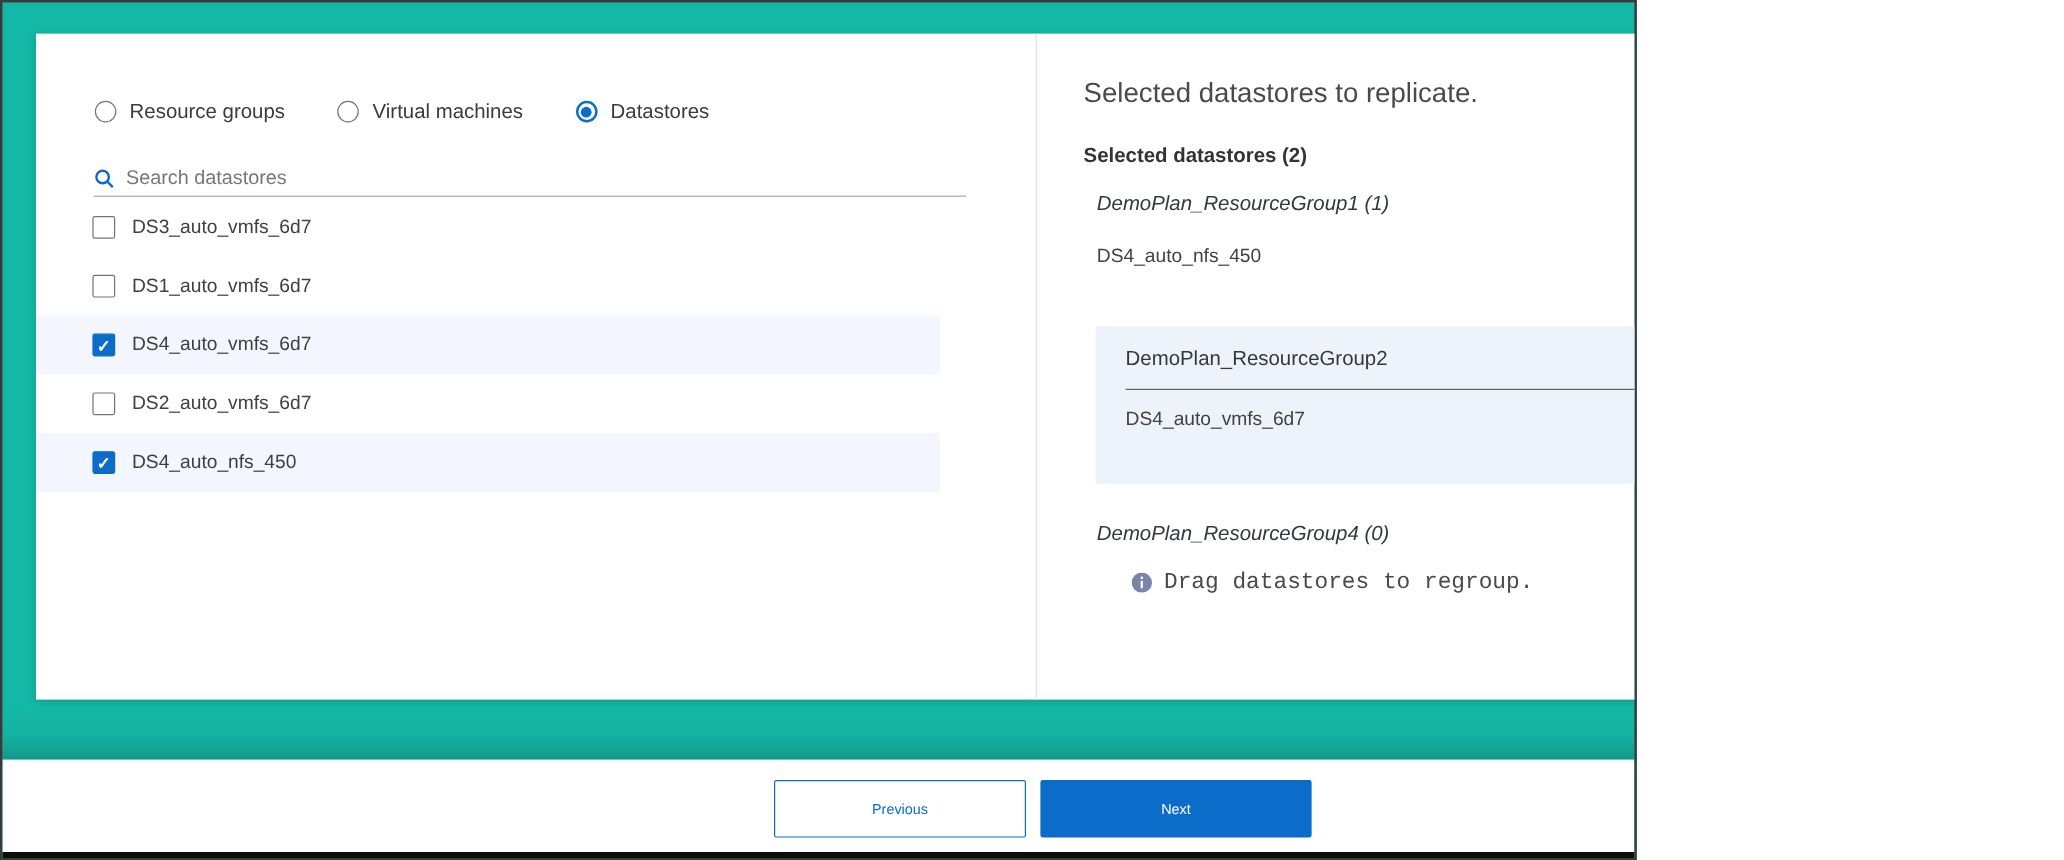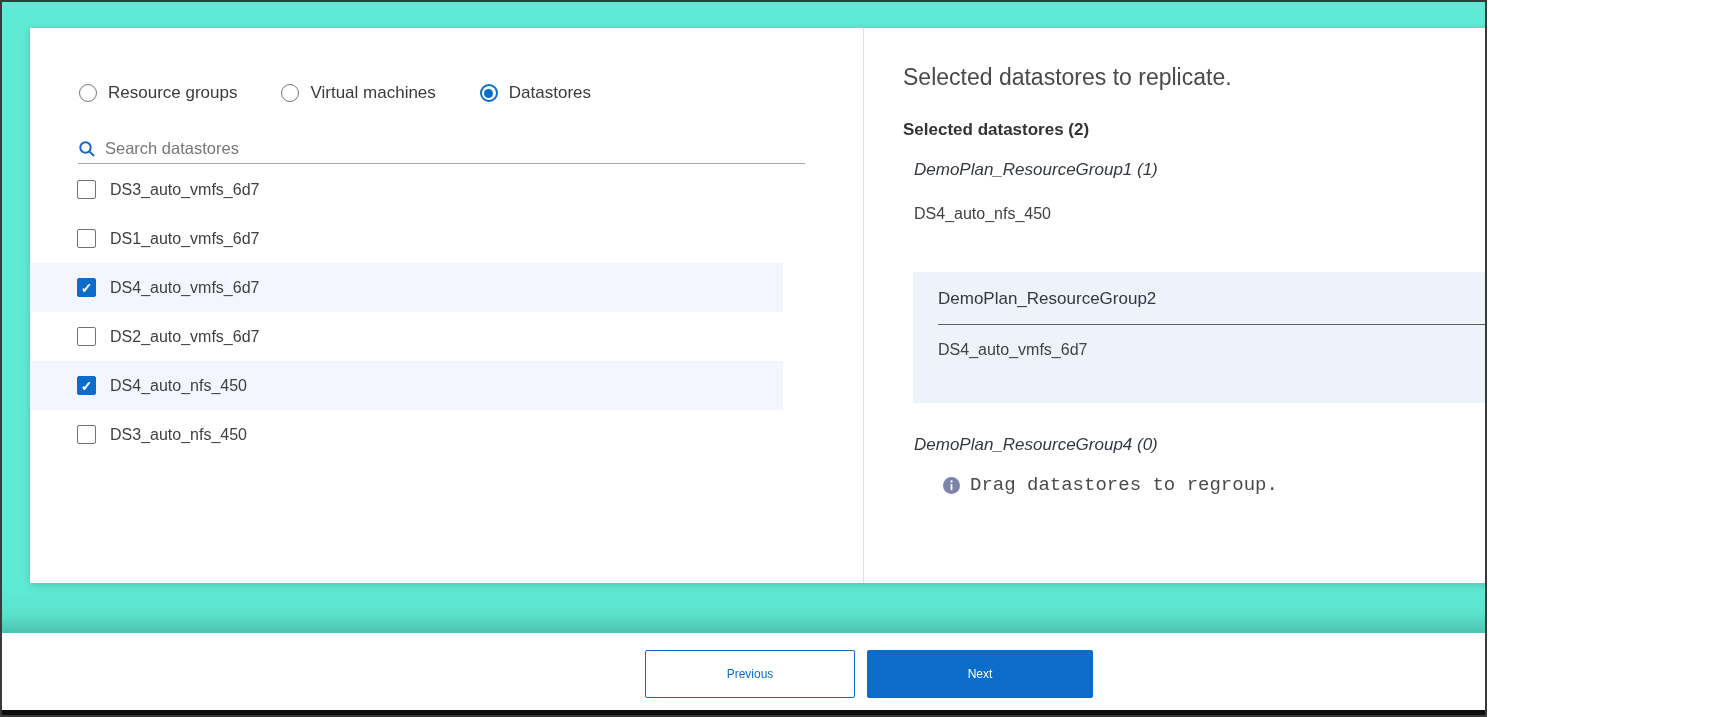--- a/index.html
+++ b/index.html
@@ -1,20 +1,20 @@
 <!DOCTYPE html>
 <html><head>
 <meta charset="utf-8">
 <style>
   * { margin:0; padding:0; box-sizing:border-box; }
   body { background:#fff; font-family:"Liberation Sans", sans-serif; }
 
   #screen {
-    position:relative; width:1487px; height:717px;
-    background:#5eead4; border:2px solid #3a3a3a; overflow:hidden;
+    position:relative; width:1364px; height:717px;
+    background:#14b8a6; border:2px solid #3a3a3a; overflow:hidden;
   }
 
   
   .card {
     position:absolute; left:28px; top:26px; width:1663px; height:555px;
     background:#fff; box-shadow:0 2px 8px rgba(0,0,0,0.16);
   }
 
   
   .left-panel { position:absolute; left:0; top:0; width:833px; height:100%; }
@@ -132,24 +132,20 @@
           <span class="cbx on"></span>
           <span class="ds-label">DS4_auto_vmfs_6d7</span>
         </div>
         <div class="ds-row">
           <span class="cbx"></span>
           <span class="ds-label">DS2_auto_vmfs_6d7</span>
         </div>
         <div class="ds-row checked">
           <span class="cbx on"></span>
           <span class="ds-label">DS4_auto_nfs_450</span>
-        </div>
-        <div class="ds-row">
-          <span class="cbx"></span>
-          <span class="ds-label">DS3_auto_nfs_450</span>
         </div>
       </div>
     </div>
 
     <div class="right-panel">
       <div class="right-clip">
 
         <div class="intro">Selected datastores to replicate.</div>
         <div class="sel-header">Selected datastores (2)</div>
 

